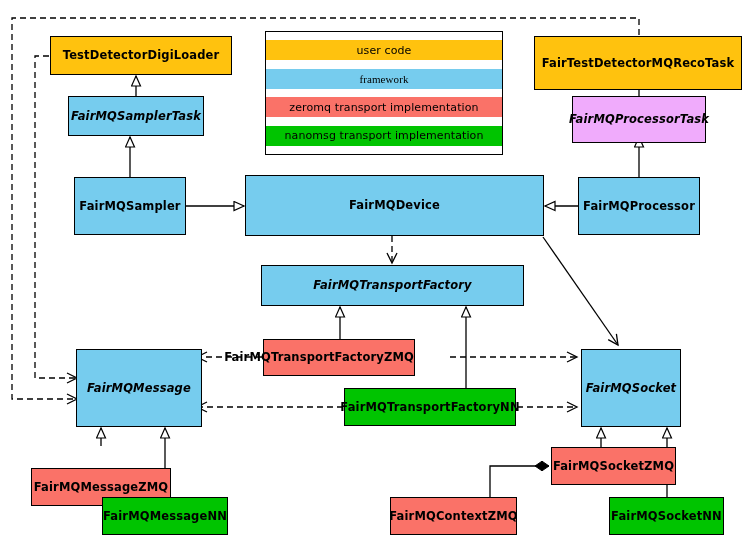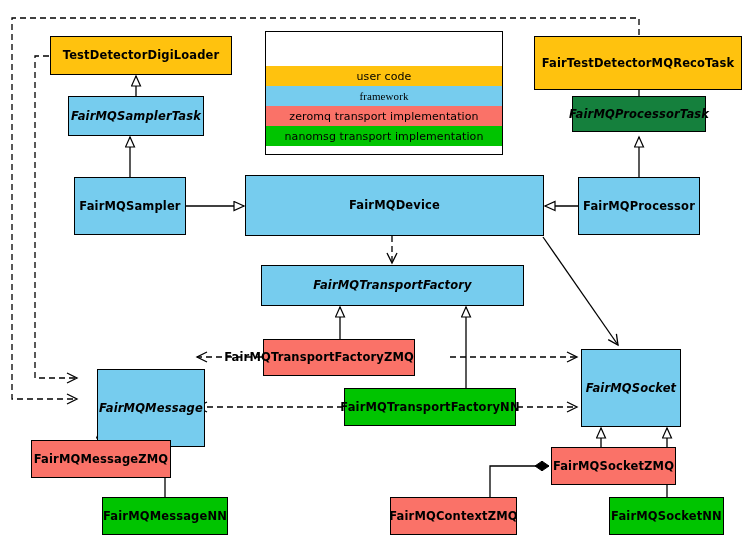--- a/index.html
+++ b/index.html
@@ -44,21 +44,21 @@
     font-style: italic;
   }
   .legend-box {
     position: absolute;
     box-sizing: border-box;
     background: #ffffff;
     border: 1.4px solid #000000;
     z-index: 3;
     display: flex;
     flex-direction: column;
-    justify-content: flex-end;
+    justify-content: space-between;
     padding: 8px 0;
   }
   .legend-row {
     box-sizing: border-box;
     height: 20px;
     display: flex;
     align-items: center;
     justify-content: center;
     font-size: 11px;
     font-weight: normal;
@@ -143,49 +143,49 @@
   </div>
 
   <div class="node" style="left:245px; top:175px; width:299px; height:61px; background:#76CCEE;">
     <span>FairMQDevice</span>
   </div>
 
   <div class="node" style="left:534px; top:36px; width:208px; height:54px; background:#FFC20E;">
     <span>FairTestDetectorMQRecoTask</span>
   </div>
 
-  <div class="node abstract" style="left:572px; top:96px; width:134px; height:36px; background:#15803d;">
+  <div class="node abstract" style="left:572px; top:96px; width:134px; height:47px; background:#f0abfc;">
     <span>FairMQProcessorTask</span>
   </div>
 
   <div class="node" style="left:578px; top:177px; width:122px; height:58px; background:#76CCEE;">
     <span>FairMQProcessor</span>
   </div>
 
   <div class="node abstract" style="left:261px; top:265px; width:263px; height:41px; background:#76CCEE;">
     <span>FairMQTransportFactory</span>
   </div>
 
   <div class="node" style="left:263px; top:339px; width:152px; height:37px; background:#FA7268;justify-content:flex-end;">
     <span>FairMQTransportFactoryZMQ</span>
   </div>
 
   <div class="node" style="left:344px; top:388px; width:172px; height:38px; background:#00C400;">
     <span>FairMQTransportFactoryNN</span>
   </div>
 
-  <div class="node abstract" style="left:97px; top:349px; width:108px; height:78px; background:#76CCEE;margin-top:20px;">
+  <div class="node abstract" style="left:76px; top:349px; width:126px; height:78px; background:#76CCEE;">
     <span>FairMQMessage</span>
   </div>
 
   <div class="node abstract" style="left:581px; top:349px; width:100px; height:78px; background:#76CCEE;">
     <span>FairMQSocket</span>
   </div>
 
-  <div class="node" style="left:31px; top:440px; width:140px; height:38px; background:#FA7268;">
+  <div class="node" style="left:31px; top:468px; width:140px; height:38px; background:#FA7268;">
     <span>FairMQMessageZMQ</span>
   </div>
 
   <div class="node" style="left:102px; top:497px; width:126px; height:38px; background:#00C400;">
     <span>FairMQMessageNN</span>
   </div>
 
   <div class="node" style="left:551px; top:447px; width:125px; height:38px; background:#FA7268;">
     <span>FairMQSocketZMQ</span>
   </div>

